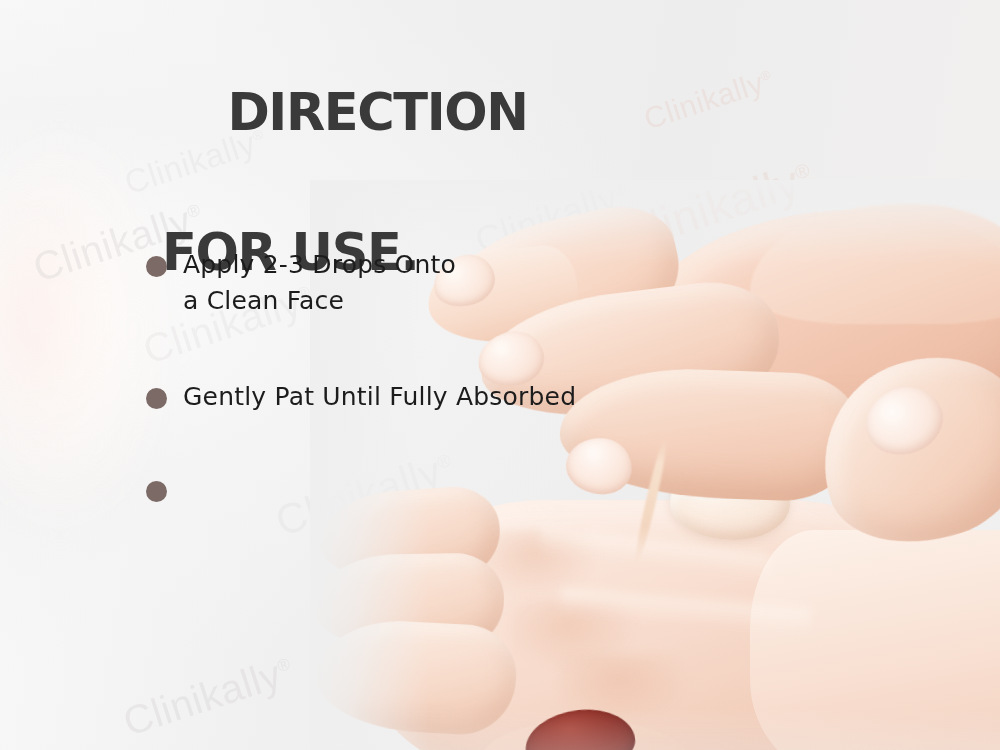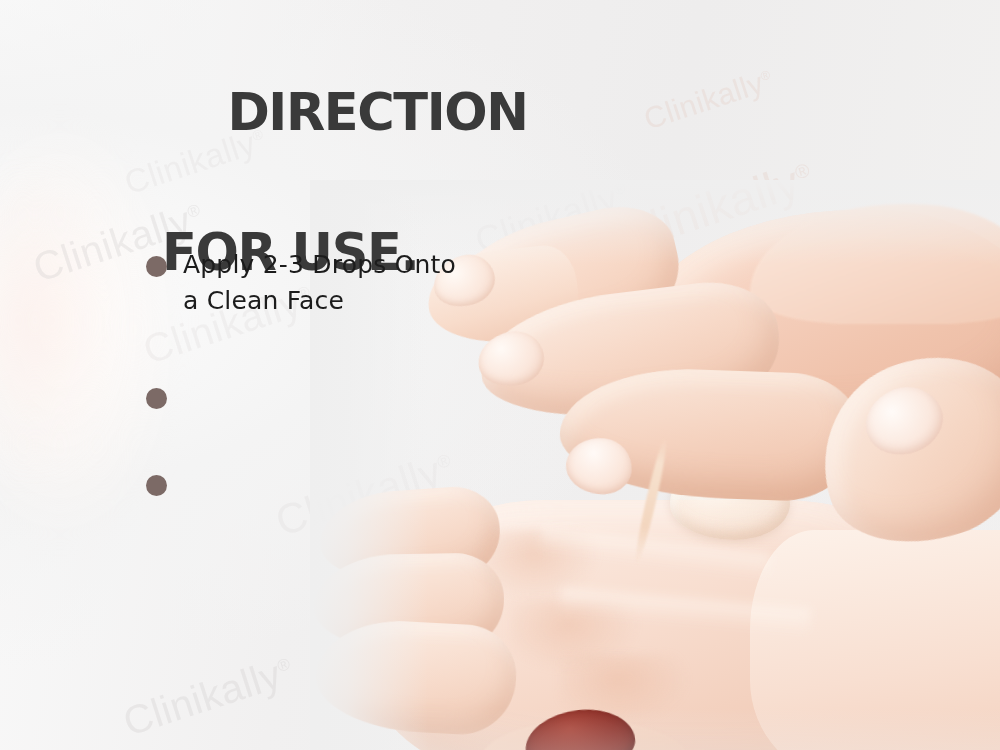--- a/index.html
+++ b/index.html
@@ -374,20 +374,21 @@
 
     <div class="bullet-row">
       <span class="dot"></span>
       <span class="btext">Apply 2-3 Drops Onto
 a  Clean Face</span>
     </div>
     <div class="row-gap-1"></div>
 
     <div class="bullet-row">
       <span class="dot"></span>
+      <span class="btext">Gently Pat Until Fully Absorbed</span>
     </div>
     <div class="row-gap-2"></div>
 
     <div class="bullet-row">
       <span class="dot"></span>
     </div>
 
   </div>
 
 </div>

